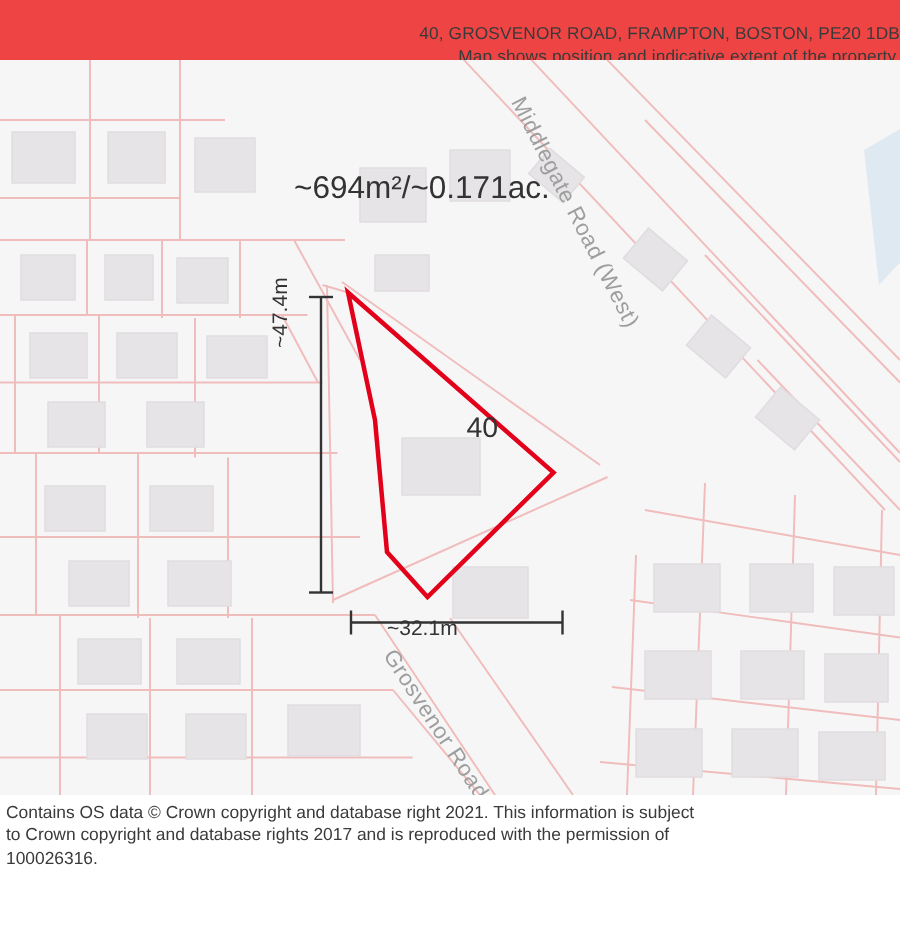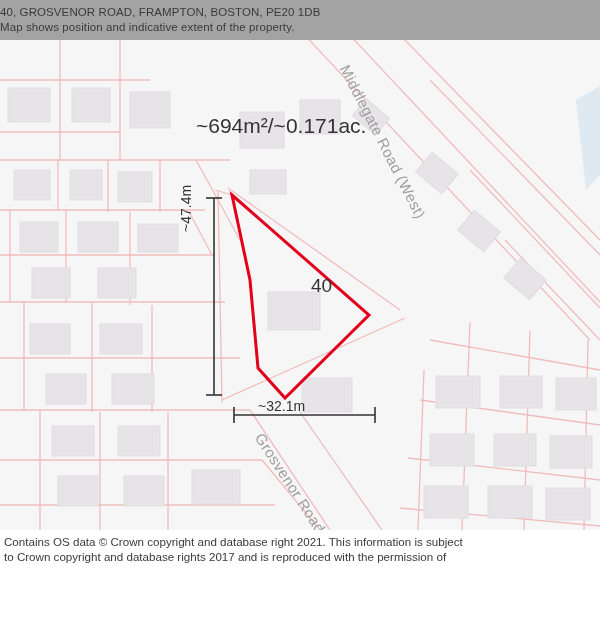--- a/index.html
+++ b/index.html
@@ -13,24 +13,24 @@
     font-family: "Liberation Sans", sans-serif;
     color: #333333;
     overflow: hidden;
     position: relative;
   }
 
   
   .header {
     width: 600px;
     height: 40px;
-    padding-top: 5px;
+    padding-top: 16px;
     box-sizing: border-box;
-    text-align: left;
-    background: #a3a3a3;
+    text-align: right;
+    background: #ef4444;
   }
   .header .title {
     font-size: 11.5px;
     color: #3a3a3a;
     line-height: 15px;
     letter-spacing: 0.1px;
   }
   .header .subtitle {
     font-size: 11.5px;
     color: #3a3a3a;
@@ -74,21 +74,21 @@
     top: 192px;
     font-size: 14px;
     color: #333333;
     transform: rotate(-90deg);
     transform-origin: left top;
     white-space: nowrap;
   }
   .dim-horizontal {
     position: absolute;
     left: 258px;
-    top: 358px;
+    top: 370px;
     font-size: 14px;
     color: #333333;
     white-space: nowrap;
   }
   .road-label {
     position: absolute;
     font-size: 15px;
     color: #9e9e9e;
     white-space: nowrap;
     letter-spacing: 0.4px;
@@ -255,13 +255,14 @@
   <div class="dim-vertical">~47.4m</div>
   <div class="dim-horizontal">~32.1m</div>
 
   <div class="road-label road-middlegate">Middlegate Road (West)</div>
   <div class="road-label road-grosvenor">Grosvenor Road</div>
 </div>
 
 <div class="footer">
   <p>Contains OS data © Crown copyright and database right 2021. This information is subject</p>
   <p>to Crown copyright and database rights 2017 and is reproduced with the permission of</p>
+  <p>100026316.</p>
 </div>
 
 </body></html>

